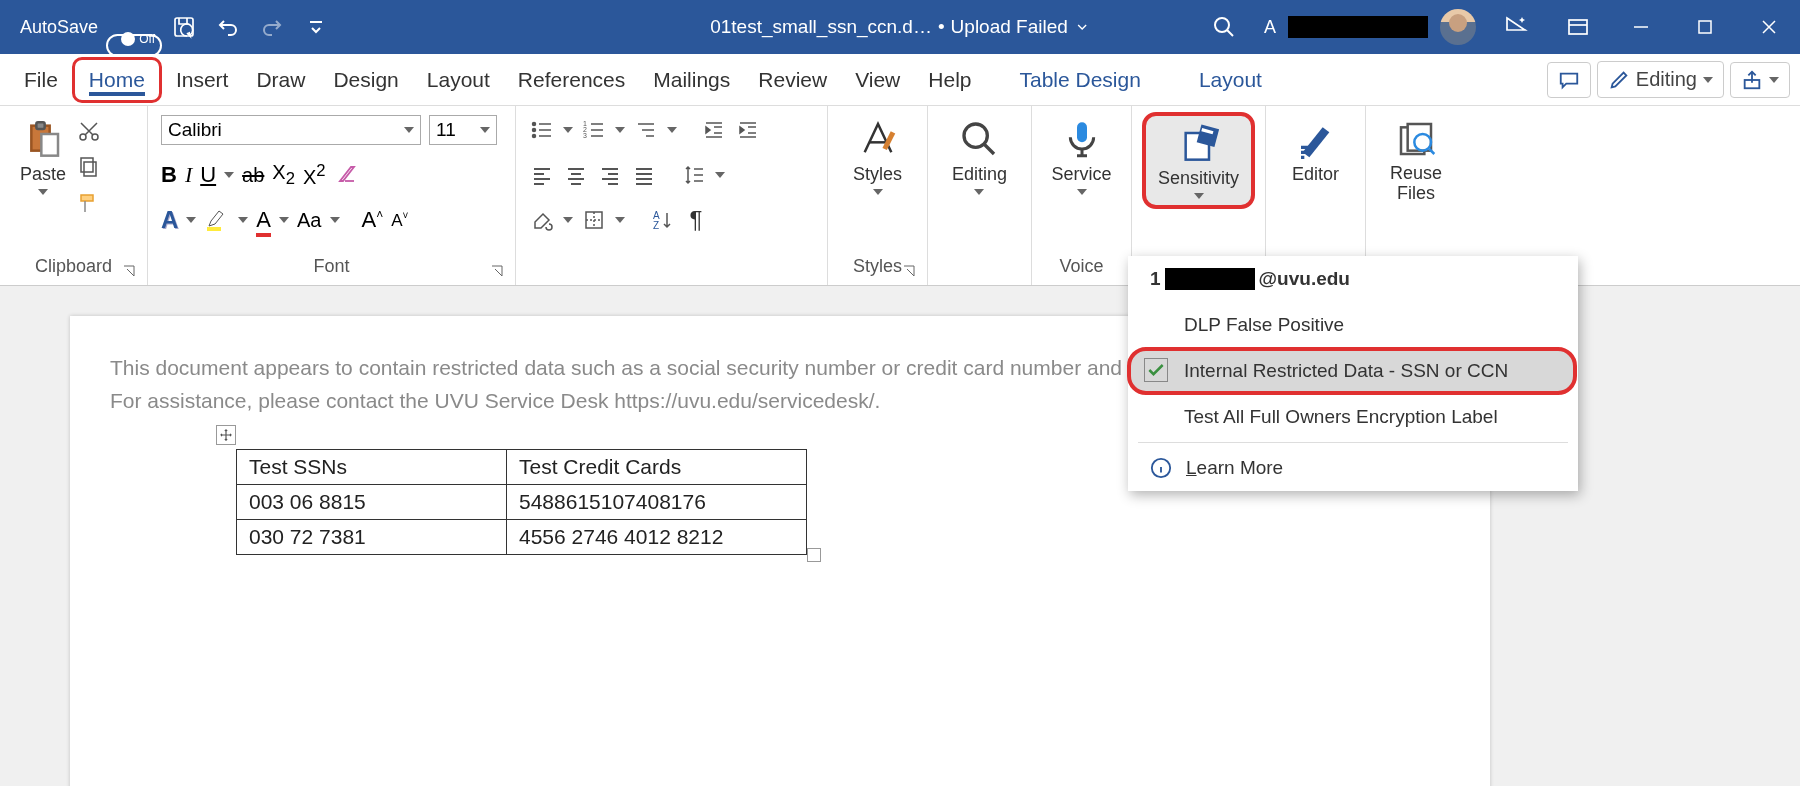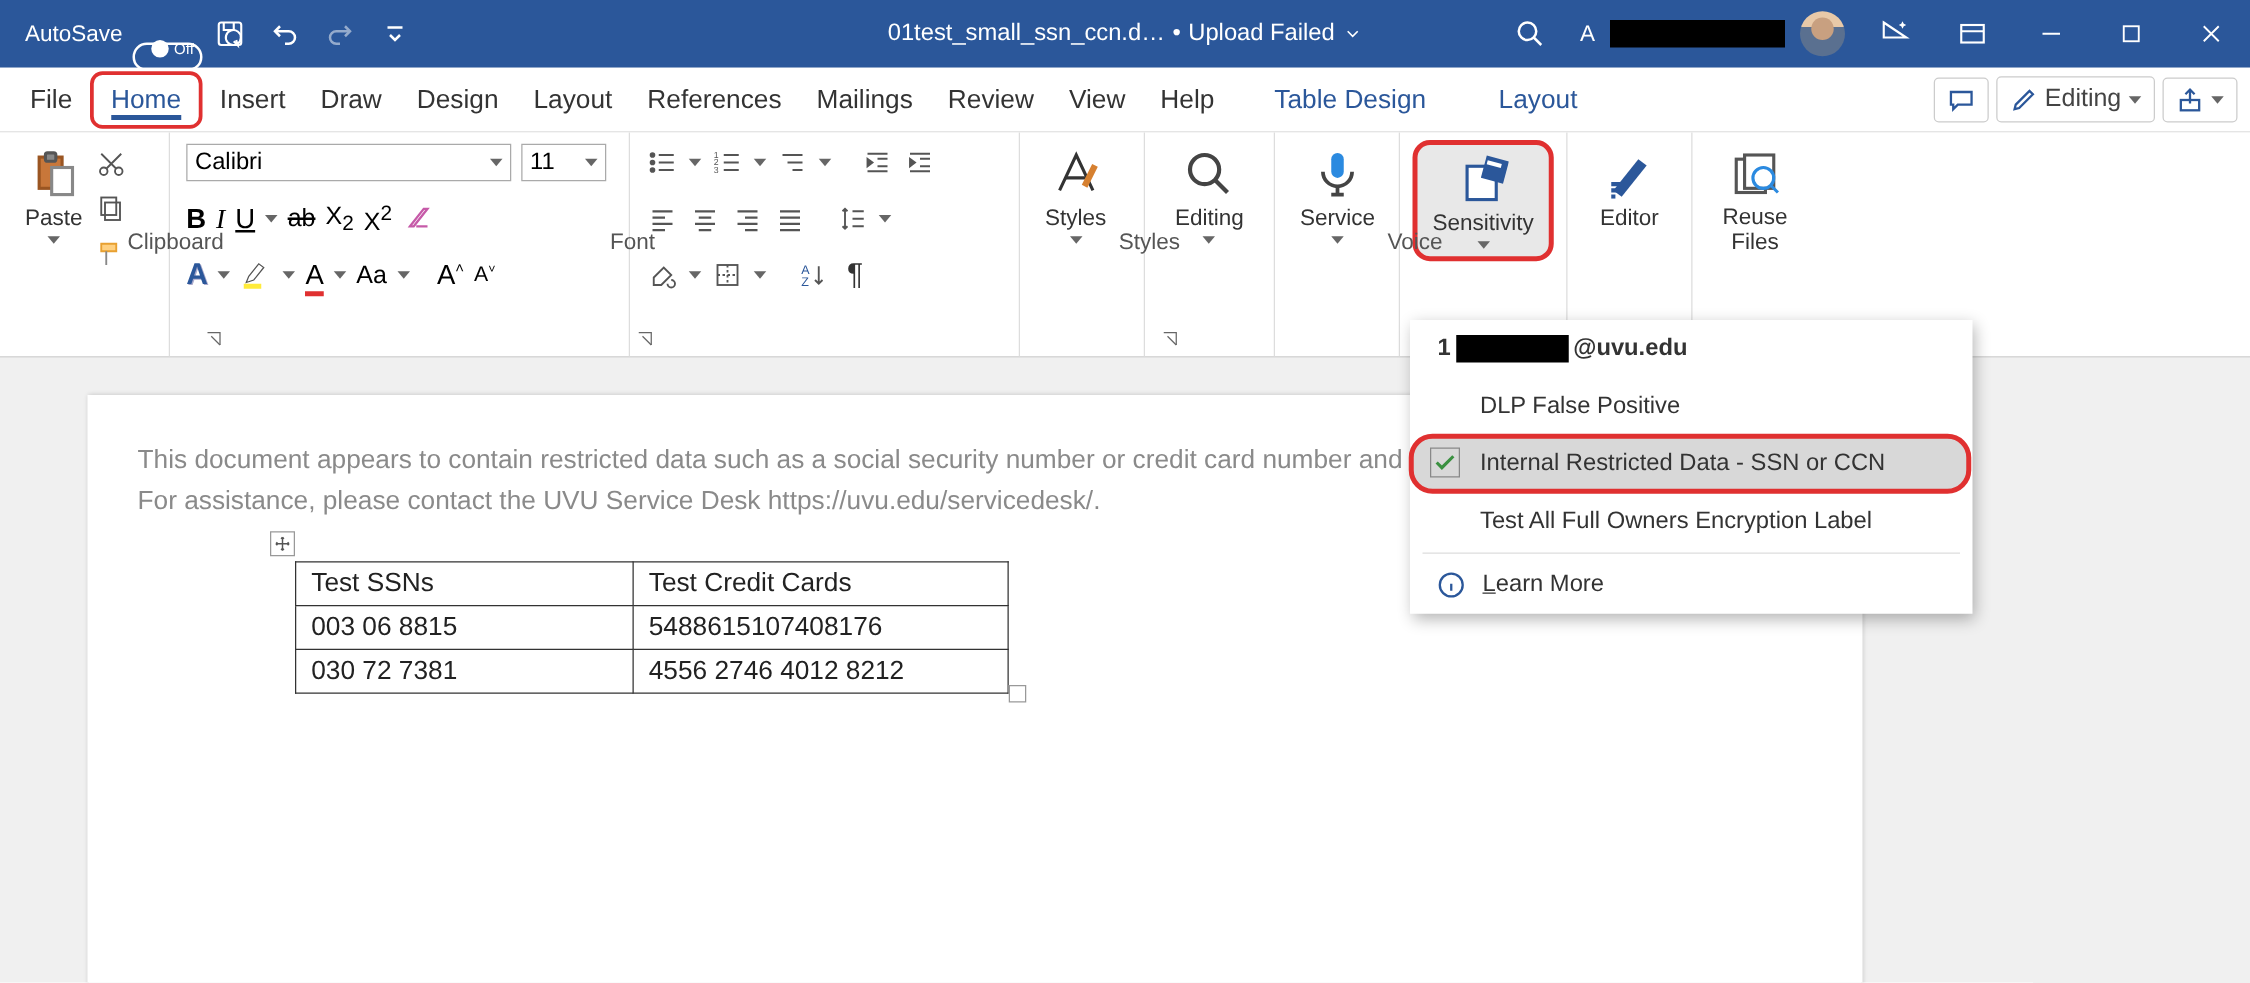--- a/index.html
+++ b/index.html
@@ -27,21 +27,21 @@
   .tab.active { color: #2b579a; font-weight: 400; }
   .tab.active::after { content:''; position:absolute; bottom: 4px; left: 14px; right:14px; height: 4px; background:#2b579a;}
   .tab.home-highlight { border: 3px solid #e03030; border-radius: 10px; }
   .context-tab { color: #2b579a; }
   .tab-right { margin-left: auto; display: flex; align-items: center; gap: 6px; }
   .small-btn { padding: 6px 10px; border: 1px solid #ccc; border-radius: 4px; display:flex; align-items:center; gap:6px; font-size:20px; color:#444;}
   .editing-btn svg { width: 22px; height:22px; color:#2b579a;}
 
   
   .ribbon { height: 180px; background: #fff; display: flex; border-bottom: 1px solid #ccc; }
-  .group { border-right: 1px solid #ddd; padding: 4px 10px; display: flex; flex-direction: row; }
+  .group { border-right: 1px solid #ddd; padding: 4px 10px; display: flex; flex-direction: column; }
   .group-content { flex: 1; display: flex; align-items: flex-start; padding: 2px 0; }
   .group-label { text-align: center; font-size: 18px; color: #555; padding-bottom: 4px; display:flex; align-items:center; justify-content:center; position:relative;}
   .launcher { position:absolute; right:0; bottom:2px; width:16px; height:16px;}
   .launcher svg{width:16px;height:16px;color:#666;}
   .big-btn { display: flex; flex-direction: column; align-items: center; justify-content: center; padding: 6px 10px; font-size: 18px; color:#333; gap:4px; text-align:center;}
   .big-btn .bicon { width: 42px; height: 42px; display:flex; align-items:center; justify-content:center;}
   .big-btn .bicon svg { width: 40px; height: 40px; }
   .big-btn.highlight { border: 4px solid #e03030; border-radius: 14px; background: #e8e8e8; padding: 6px 12px; }
   .font-row { display:flex; align-items:center; gap:2px; height:36px;}
   .font-row > * { margin: 1px 3px; }
@@ -198,21 +198,21 @@
           <path d="M8 7l4-4 4 4"></path>
           <rect x="4" y="12" width="16" height="9"></rect>
         </svg>
       <span class="caret-down"></span>
     </div>
   </div>
 </div>
 
 <div class="ribbon">
 
-  <div class="group" style="width:136px">
+  <div class="group" style="width:148px">
     <div class="group-content">
       <div class="big-btn">
         <div class="bicon">
             <svg viewBox="0 0 24 24" fill="none" stroke="#555" stroke-width="1.5">
               <rect x="5" y="4" width="11" height="15" fill="#c8773a" stroke="#9a5522"></rect>
               <rect x="8" y="2" width="5" height="4" rx="1" fill="#888"></rect>
               <rect x="11" y="9" width="10" height="13" fill="#fff" stroke="#888"></rect>
             </svg>
           </div>
         <span>Paste</span>

